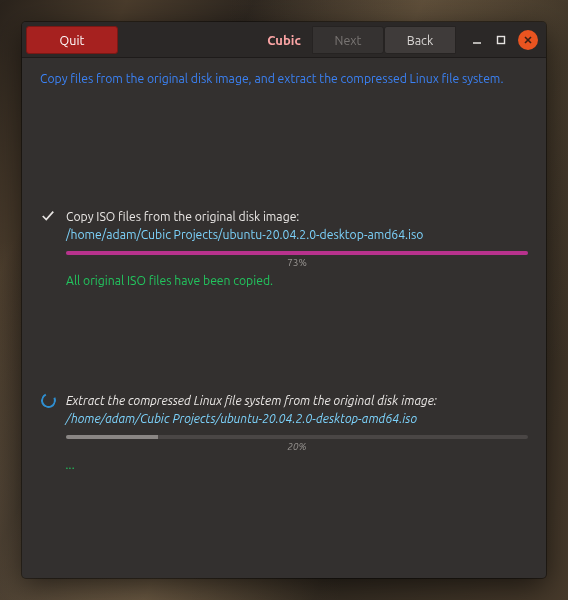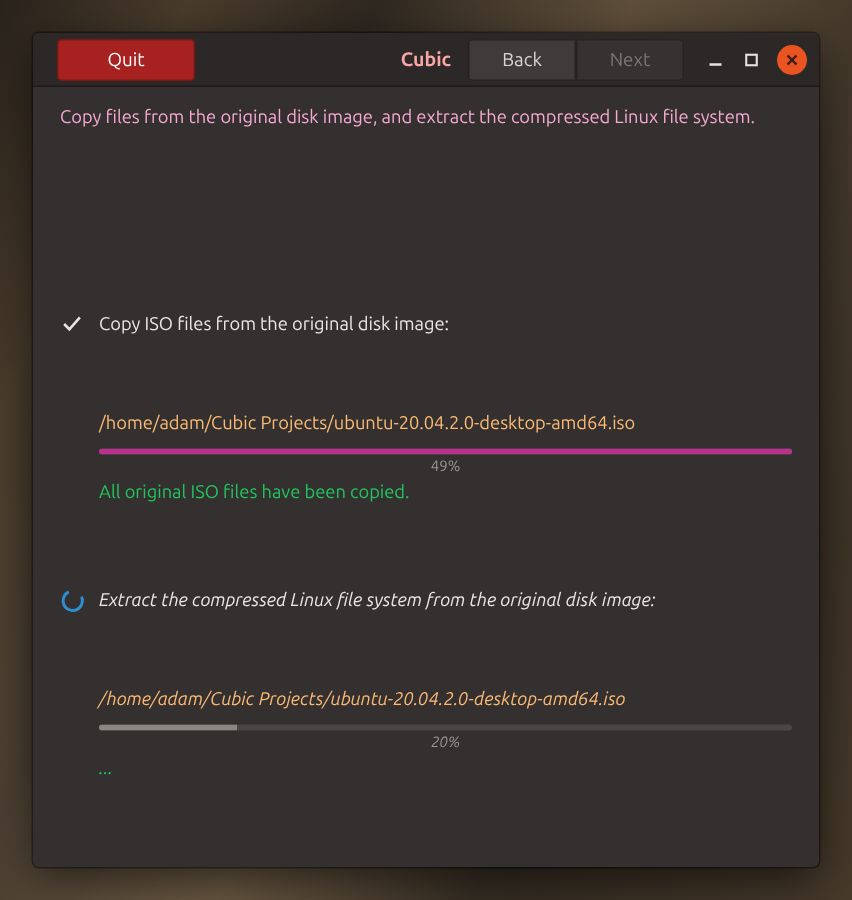--- a/index.html
+++ b/index.html
@@ -28,21 +28,21 @@
   }
   .titlebar {
     height: 36px;
     background: #2b2827;
     display: flex; align-items: center;
     border-bottom: 1px solid #1e1b1a;
     position: relative;
   }
   .quit-btn {
     width: 92px; height: 28px;
-    margin-left: 16px;
+    margin-left: 4px;
     background: #a6211f;
     border: 1px solid #7a1815;
     border-radius: 3px;
     color: #fff;
     font-size: 12.5px;
     display: flex; align-items: center; justify-content: center;
     cursor: pointer;
   }
   .title-center {
     position: absolute; left: 0; right: 0;
@@ -82,39 +82,39 @@
     color: #2b1a13;
   }
   .close-btn svg { width: 10px; height: 10px; }
   .content {
     padding: 14px 18px 18px 18px;
     color: #e2dfdd;
     font-size: 12.2px;
     flex: 1;
     position: relative;
   }
-  .description { color: #f9a8d4; margin-bottom: 6px; }
+  .description { color: #3b82f6; margin-bottom: 6px; }
   .task {
     position: absolute;
     left: 18px; right: 18px;
   }
   .task1 { top: 150px; }
   .task2 { top: 334px; font-style: italic; }
   .task-row { display: flex; align-items: flex-start; gap: 10px; }
   .task-icon { width: 16px; flex: 0 0 16px; display:flex; justify-content:center; padding-top:1px; }
   .check svg { width: 14px; height: 14px; stroke: #e6e3e1; stroke-width: 2; fill: none; }
   .spinner {
     width: 15px; height: 15px; border-radius: 50%;
     border: 2.5px solid #2f8ed0;
     border-top-color: transparent;
     transform: rotate(20deg);
   }
   .task-text { flex: 1; }
   .task-title { color: #eae7e5; line-height: 1.45; }
-  .task-path  { color: #fdba74; line-height: 1.45; margin-top: 48px; }
+  .task-path  { color: #7dd3fc; line-height: 1.45; }
   .progress-wrap { margin-top: 8px; margin-left: 26px; }
   .progress-track {
     height: 4px; background: #4a4645; border-radius: 2px;
     position: relative; overflow: hidden;
   }
   .progress-fill {
     position: absolute; left:0; top:0; bottom:0;
     background: #b8328d;
   }
   .progress-fill.partial { background: #8a8684; }
@@ -127,22 +127,22 @@
 <body>
 
 <div class="backdrop"></div>
 
 <div class="window">
 
   <div class="titlebar">
     <div class="quit-btn">Quit</div>
     <div class="title-center">Cubic</div>
     <div class="nav-group">
+      <div class="nav-btn next">Next</div>
       <div class="nav-btn back">Back</div>
-      <div class="nav-btn next">Next</div>
     </div>
     <div class="winctrl">
       <div class="ctrl">
         <svg viewBox="0 0 10 10" width="10" height="10">
             <line x1="1" y1="8" x2="9" y2="8" stroke="#e6e3e1" stroke-width="1.6"></line>
           </svg>
       </div>
       <div class="ctrl">
         <svg viewBox="0 0 10 10" width="10" height="10">
             <rect x="1.5" y="1.5" width="7" height="7" fill="none" stroke="#e6e3e1" stroke-width="1.4"></rect>
@@ -169,21 +169,21 @@
         </div>
         <div class="task-text">
           <div class="task-title">Copy ISO files from the original disk image:</div>
           <div class="task-path">/home/adam/Cubic Projects/ubuntu-20.04.2.0-desktop-amd64.iso</div>
         </div>
       </div>
       <div class="progress-wrap">
         <div class="progress-track">
           <div class="progress-fill" style="width:100%"></div>
         </div>
-        <div class="progress-label">49%</div>
+        <div class="progress-label">73%</div>
       </div>
       <div class="task-status">All original ISO files have been copied.</div>
     </div>
 
     <div class="task task2">
       <div class="task-row">
         <div class="task-icon">
           <div class="spinner"></div>
         </div>
         <div class="task-text">

